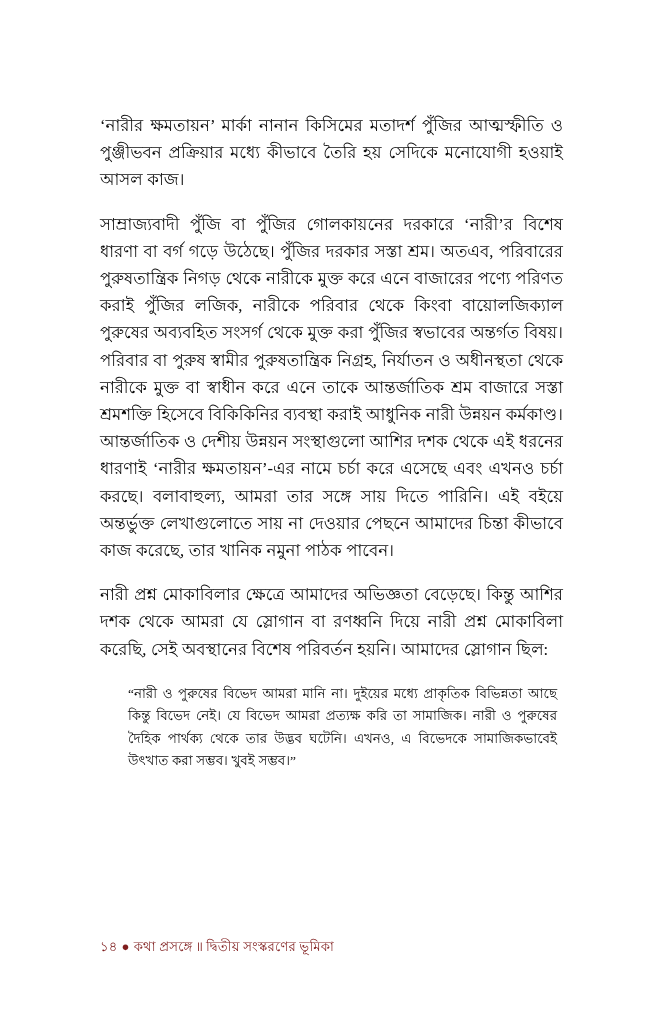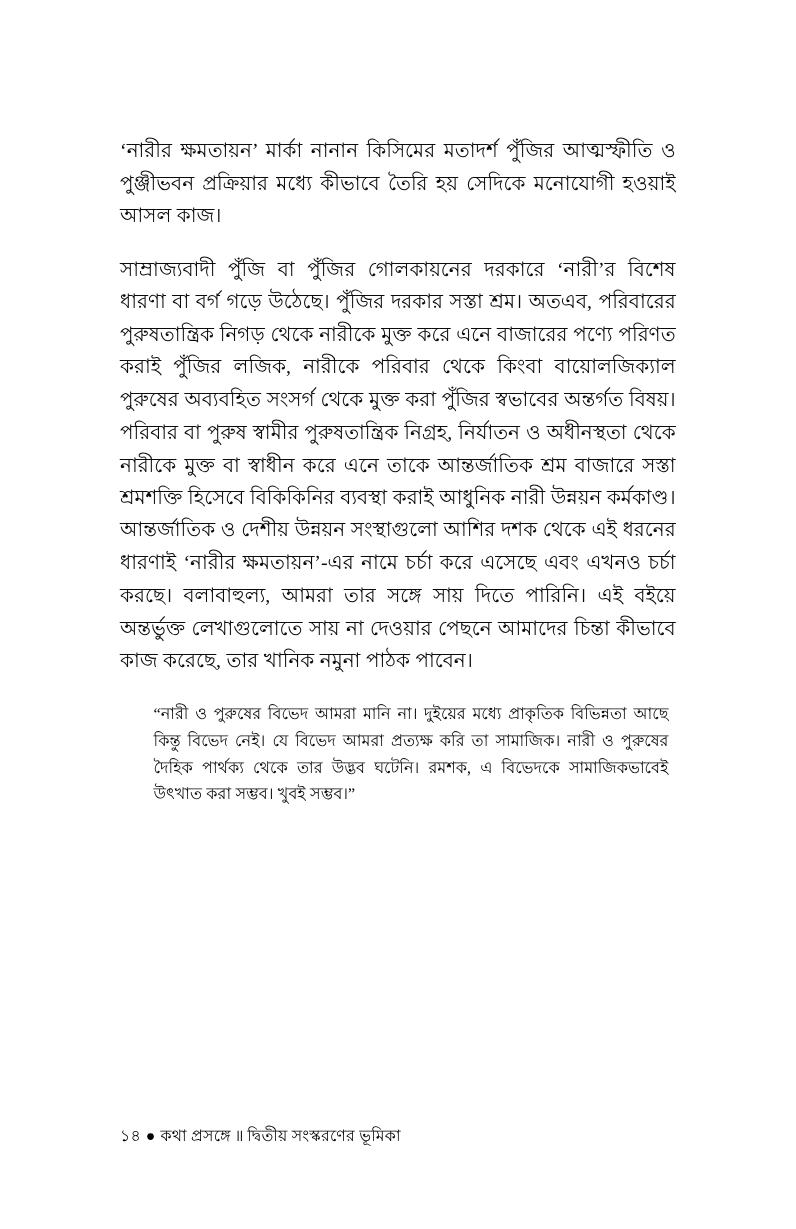--- a/index.html
+++ b/index.html
@@ -58,21 +58,21 @@
     word-spacing: 0.3px;
   }
 
   .footer {
     position: absolute;
     left: 100px;
     top: 938px;
     width: 463px;
     font-size: 13.2px;
     line-height: 18px;
-    color: #000000;
+    color: #7f1d1d;
     letter-spacing: 0.2px;
     white-space: nowrap;
   }
 
   .footer .sep-dot {
     display: inline-block;
     margin: 0 4px;
   }
   .footer .sep-bars {
     display: inline-block;
@@ -83,22 +83,23 @@
 <body>
 
 <div class="page">
 
   <div class="text-column">
 
     <p class="body-para">‘নারীর ক্ষমতায়ন’ মার্কা নানান কিসিমের মতাদর্শ পুঁজির আত্মস্ফীতি ও পুঞ্জীভবন প্রক্রিয়ার মধ্যে কীভাবে তৈরি হয় সেদিকে মনোযোগী হওয়াই আসল কাজ।</p>
 
     <p class="body-para">সাম্রাজ্যবাদী পুঁজি বা পুঁজির গোলকায়নের দরকারে ‘নারী’র বিশেষ ধারণা বা বর্গ গড়ে উঠেছে। পুঁজির দরকার সস্তা শ্রম। অতএব, পরিবারের পুরুষতান্ত্রিক নিগড় থেকে নারীকে মুক্ত করে এনে বাজারের পণ্যে পরিণত করাই পুঁজির লজিক, নারীকে পরিবার থেকে কিংবা বায়োলজিক্যাল পুরুষের অব্যবহিত সংসর্গ থেকে মুক্ত করা পুঁজির স্বভাবের অন্তর্গত বিষয়। পরিবার বা পুরুষ স্বামীর পুরুষতান্ত্রিক নিগ্রহ, নির্যাতন ও অধীনস্থতা থেকে নারীকে মুক্ত বা স্বাধীন করে এনে তাকে আন্তর্জাতিক শ্রম বাজারে সস্তা শ্রমশক্তি হিসেবে বিকিকিনির ব্যবস্থা করাই আধুনিক নারী উন্নয়ন কর্মকাণ্ড। আন্তর্জাতিক ও দেশীয় উন্নয়ন সংস্থাগুলো আশির দশক থেকে এই ধরনের ধারণাই ‘নারীর ক্ষমতায়ন’-এর নামে চর্চা করে এসেছে এবং এখনও চর্চা করছে। বলাবাহুল্য, আমরা তার সঙ্গে সায় দিতে পারিনি। এই বইয়ে অন্তর্ভুক্ত লেখাগুলোতে সায় না দেওয়ার পেছনে আমাদের চিন্তা কীভাবে কাজ করেছে, তার খানিক নমুনা পাঠক পাবেন।</p>
 
+    <p class="body-para">নারী প্রশ্ন মোকাবিলার ক্ষেত্রে আমাদের অভিজ্ঞতা বেড়েছে। কিন্তু আশির দশক থেকে আমরা যে স্লোগান বা রণধ্বনি দিয়ে নারী প্রশ্ন মোকাবিলা করেছি, সেই অবস্থানের বিশেষ পরিবর্তন হয়নি। আমাদের স্লোগান ছিল:</p>
 
-    <blockquote class="quote-block">“নারী ও পুরুষের বিভেদ আমরা মানি না। দুইয়ের মধ্যে প্রাকৃতিক বিভিন্নতা আছে কিন্তু বিভেদ নেই। যে বিভেদ আমরা প্রত্যক্ষ করি তা সামাজিক। নারী ও পুরুষের দৈহিক পার্থক্য থেকে তার উদ্ভব ঘটেনি। রমশক, এ বিভেদকে সামাজিকভাবেই উৎখাত করা সম্ভব। খুবই সম্ভব।”</blockquote>
+    <blockquote class="quote-block">“নারী ও পুরুষের বিভেদ আমরা মানি না। দুইয়ের মধ্যে প্রাকৃতিক বিভিন্নতা আছে কিন্তু বিভেদ নেই। যে বিভেদ আমরা প্রত্যক্ষ করি তা সামাজিক। নারী ও পুরুষের দৈহিক পার্থক্য থেকে তার উদ্ভব ঘটেনি। এখনও, এ বিভেদকে সামাজিকভাবেই উৎখাত করা সম্ভব। খুবই সম্ভব।”</blockquote>
 
 
   </div>
 
   <div class="footer">
     <span>১৪</span><span class="sep-dot">●</span><span>কথা প্রসঙ্গে</span><span class="sep-bars">॥</span><span>দ্বিতীয় সংস্করণের ভূমিকা</span>
   </div>
 
 </div>
 

